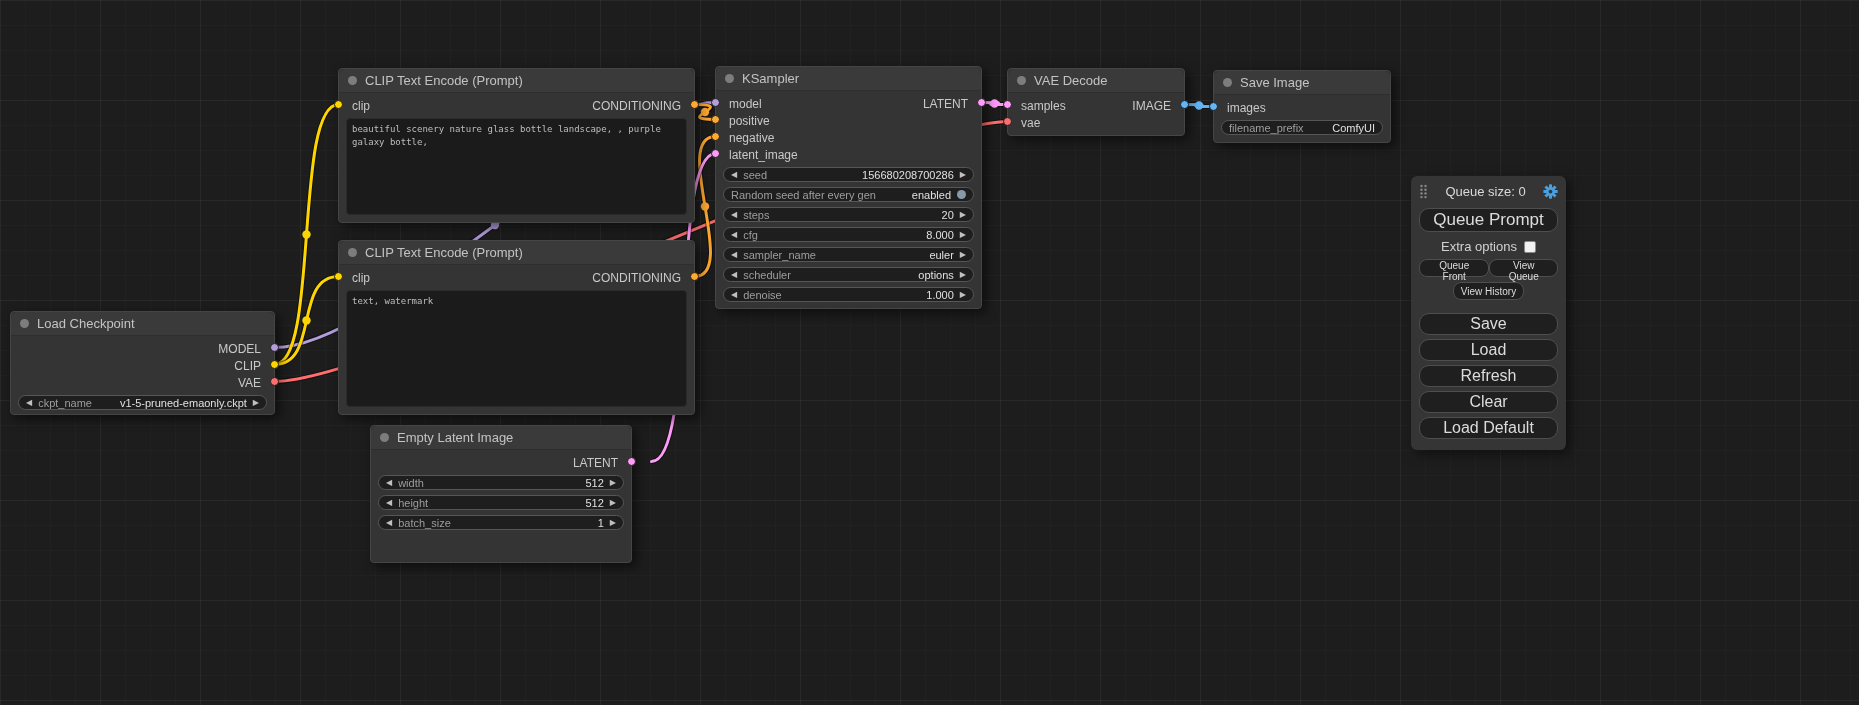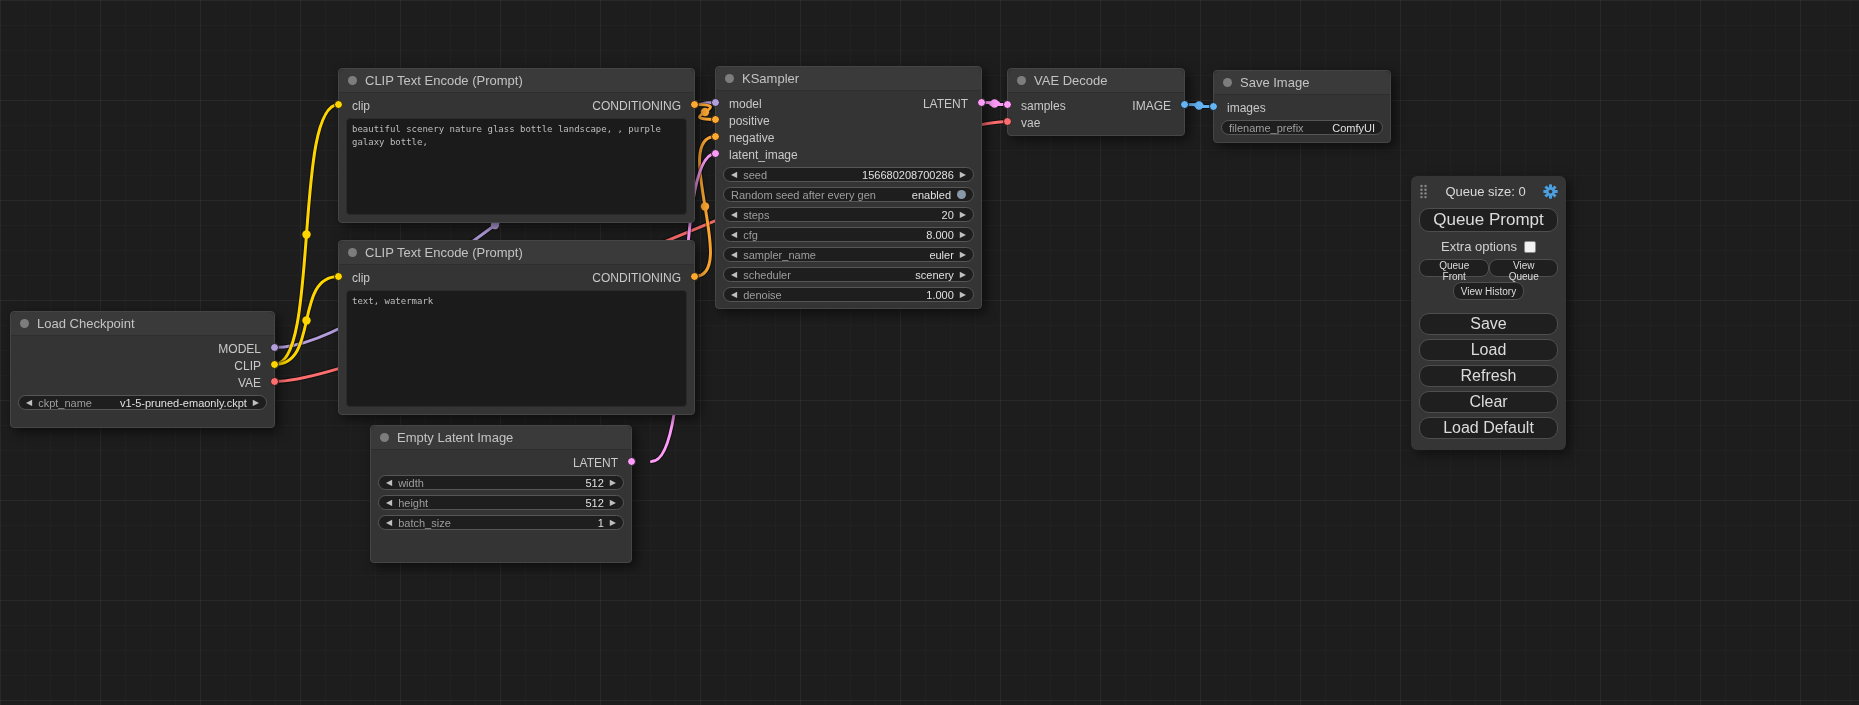--- a/index.html
+++ b/index.html
@@ -92,21 +92,21 @@
       <path d="M 651.5 461.5 C 696.5 461.5 670.5 153.5 715.5 153.5" fill="none" stroke="#FF9CF9" stroke-width="3" stroke-linecap="round"></path>
       <circle cx="683.5" cy="307.5" r="4.2" fill="#FF9CF9"></circle>
       <path d="M 981.5 102.5 C 1026.5 102.5 962.5 104.5 1007.5 104.5" fill="none" stroke="rgba(0,0,0,0.45)" stroke-width="5"></path>
       <path d="M 981.5 102.5 C 1026.5 102.5 962.5 104.5 1007.5 104.5" fill="none" stroke="#FF9CF9" stroke-width="3" stroke-linecap="round"></path>
       <circle cx="994.5" cy="103.5" r="4.2" fill="#FF9CF9"></circle>
       <path d="M 1184.5 104.5 C 1229.5 104.5 1168.5 106.5 1213.5 106.5" fill="none" stroke="rgba(0,0,0,0.45)" stroke-width="5"></path>
       <path d="M 1184.5 104.5 C 1229.5 104.5 1168.5 106.5 1213.5 106.5" fill="none" stroke="#64B5F6" stroke-width="3" stroke-linecap="round"></path>
       <circle cx="1199" cy="105.5" r="4.2" fill="#64B5F6"></circle>
     </svg>
   <div id="node-layer">
-      <div class="node" style="left: 10px; top: 311px; width: 265px; height: 117px;">
+      <div class="node" style="left: 10px; top: 311px; width: 265px; height: 104px;">
         <div class="node-title">
           <span class="title-dot"></span>
           <span class="title-text">Load Checkpoint</span>
         </div>
         <div class="slot out" style="top: 28px;">
           <span class="slot-label">MODEL</span>
           <span class="port" style="background: rgb(179, 157, 219);"></span>
         </div>
         <div class="slot out" style="top: 45px;">
           <span class="slot-label">CLIP</span>
@@ -240,21 +240,21 @@
           </div>
           <div class="widget">
             <span class="arrow">◀</span>
             <span class="wname">sampler_name</span>
             <span class="wvalue">euler</span>
             <span class="arrow">▶</span>
           </div>
           <div class="widget">
             <span class="arrow">◀</span>
             <span class="wname">scheduler</span>
-            <span class="wvalue">scenery</span>
+            <span class="wvalue">options</span>
             <span class="arrow">▶</span>
           </div>
           <div class="widget">
             <span class="arrow">◀</span>
             <span class="wname">denoise</span>
             <span class="wvalue">1.000</span>
             <span class="arrow">▶</span>
           </div>
         </div>
       </div>

